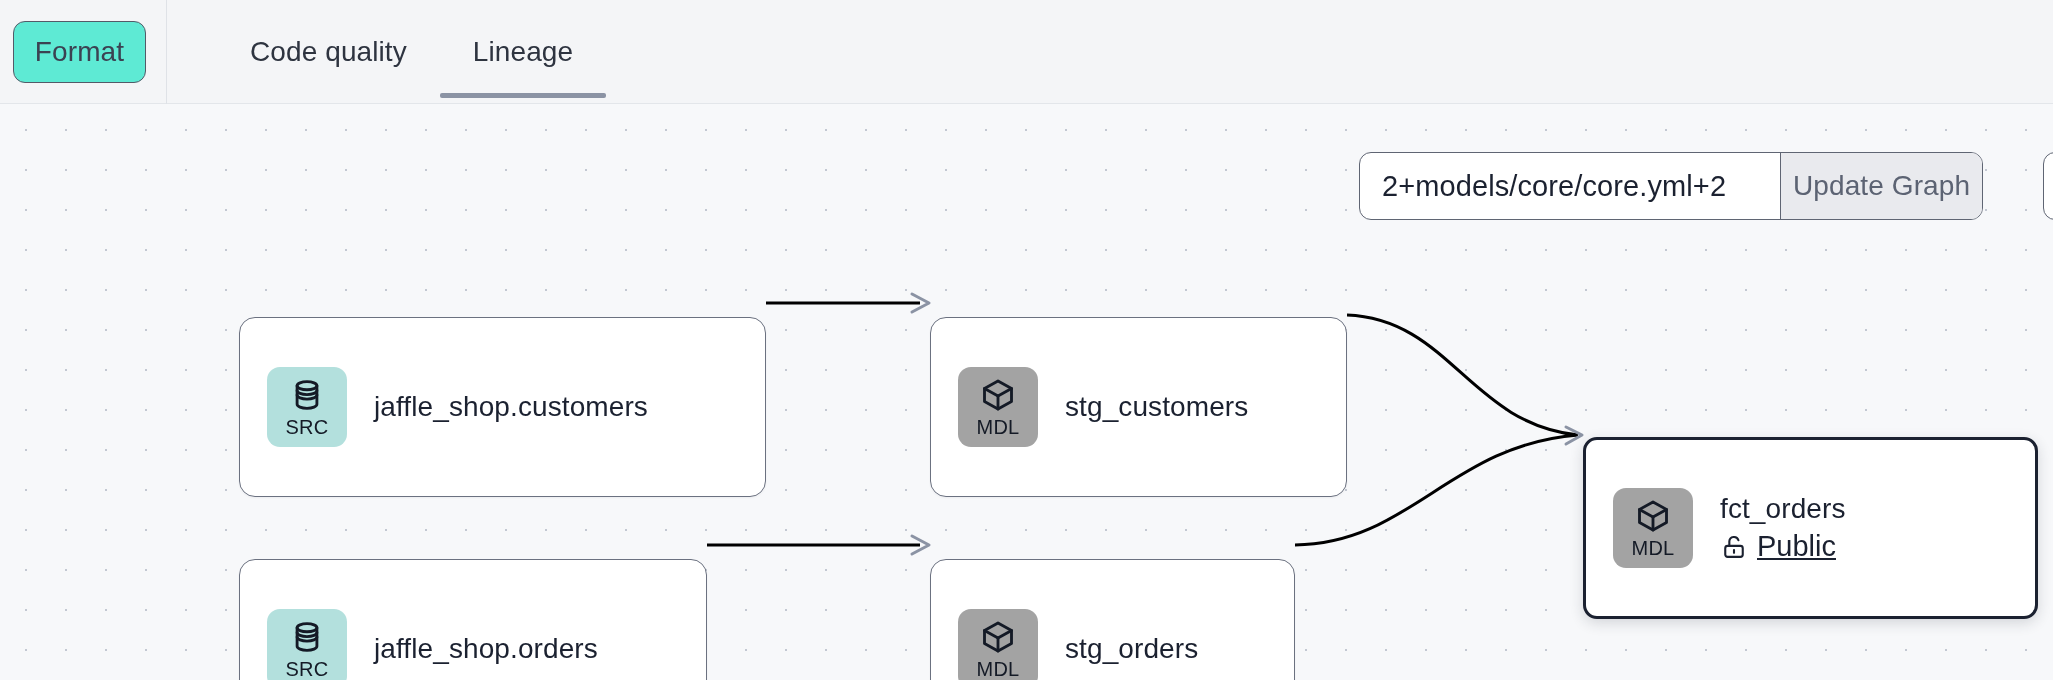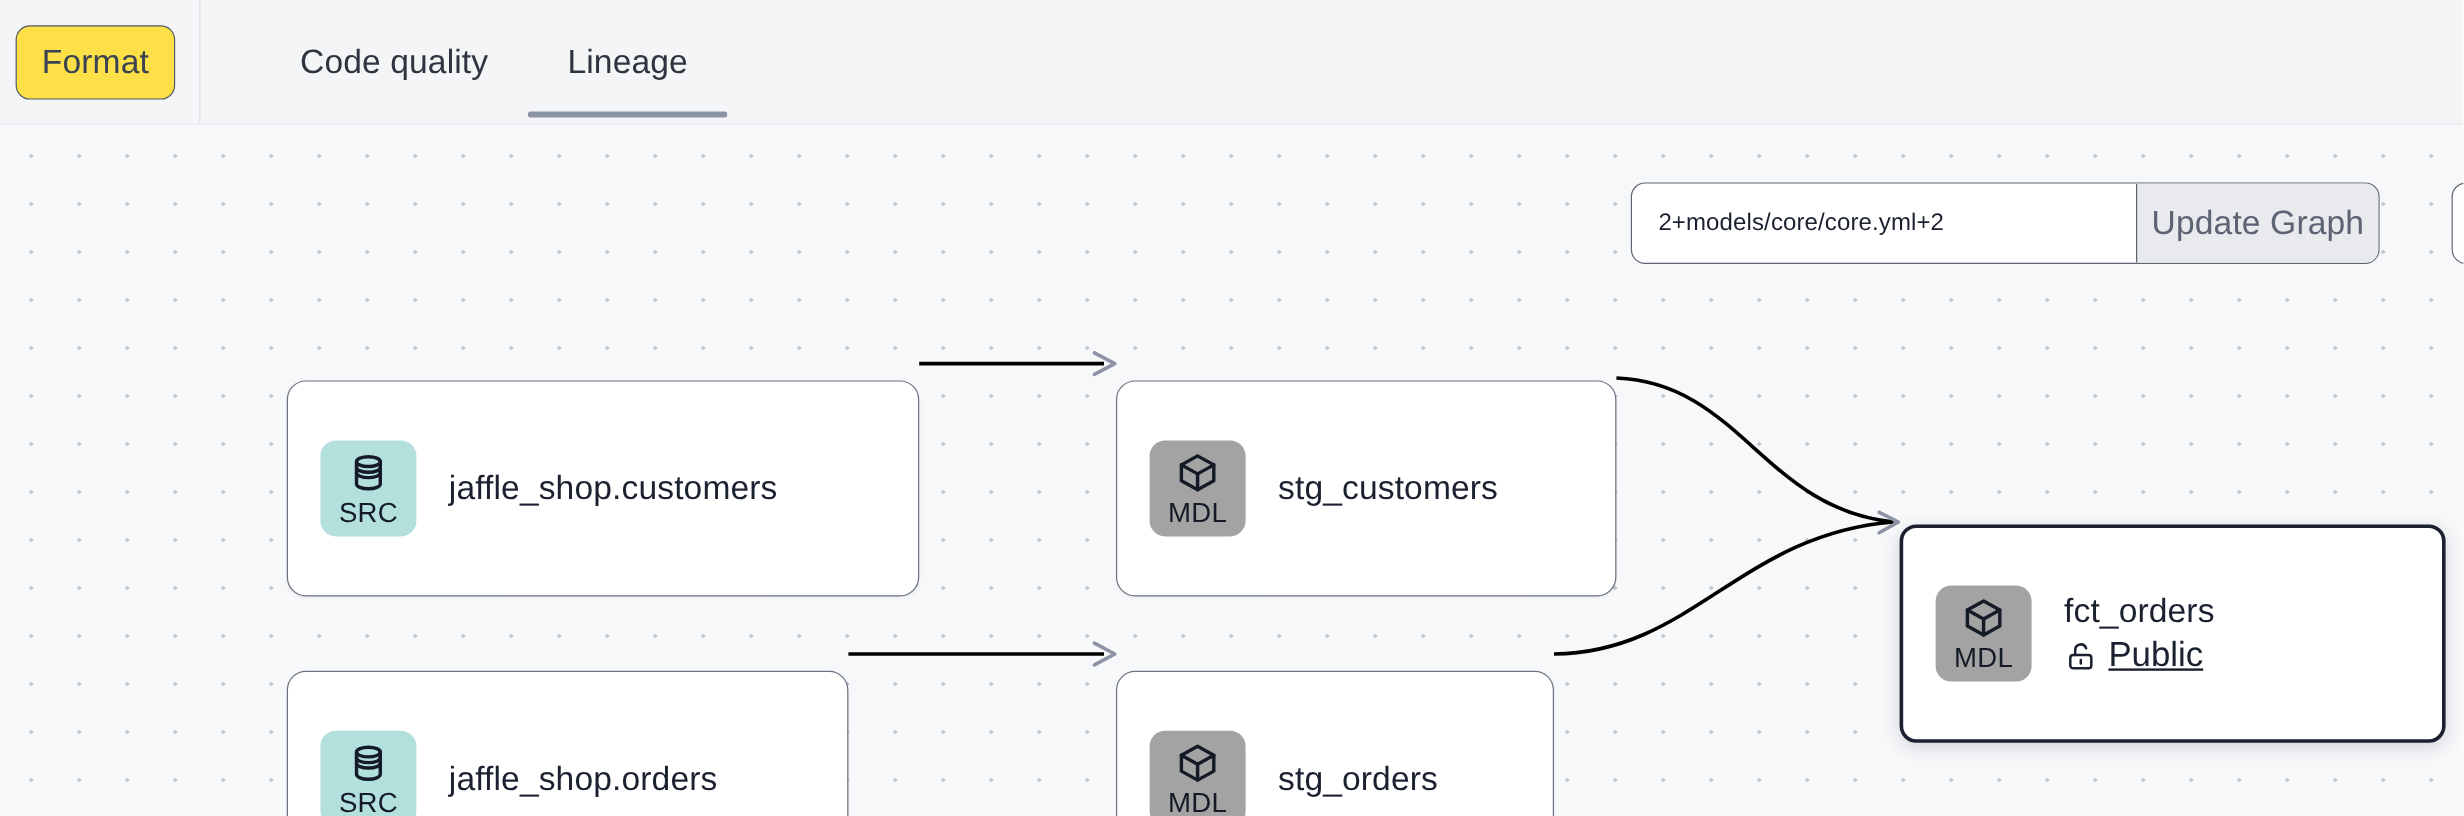--- a/index.html
+++ b/index.html
@@ -31,21 +31,21 @@
     background: #f4f5f7;
     border-bottom: 1px solid #e3e6ea;
     box-sizing: border-box;
     display: flex;
     align-items: center;
   }
   .format-btn {
     margin-left: 13px;
     width: 133px;
     height: 62px;
-    background: #fde047;
+    background: #5eead4;
     border: 1.6px solid #545a68;
     border-radius: 12px;
     color: #3b4252;
     font-size: 28px;
     display: flex;
     align-items: center;
     justify-content: center;
     box-sizing: border-box;
     cursor: pointer;
     letter-spacing: 0.1px;
@@ -131,21 +131,21 @@
     display: flex;
     flex-direction: column;
     align-items: center;
     justify-content: center;
     margin-left: 27px;
   }
   .badge.src { background: #b3e0dd; }
   .badge.mdl { background: #a3a3a3; }
   .badge svg { display: block; }
   .badge-label {
-    font-size: 23px;
+    font-size: 20px;
     color: #141a26;
     line-height: 1;
     margin-top: 4px;
     letter-spacing: 0.2px;
   }
 
   .node-body {
     display: flex;
     flex-direction: column;
     justify-content: center;
@@ -183,21 +183,21 @@
     border-radius: 12px;
     box-sizing: border-box;
     overflow: hidden;
   }
   .filter-input {
     width: 420px;
     border: none;
     outline: none;
     background: transparent;
     font-family: "Liberation Sans", sans-serif;
-    font-size: 20px;
+    font-size: 29px;
     color: #1b2130;
     padding: 0 22px;
     box-sizing: border-box;
     letter-spacing: 0.1px;
   }
   .filter-input::placeholder { color: #9aa1ad; }
   .update-btn {
     border: none;
     border-left: 1.6px solid #5f6573;
     background: #e9eaee;

